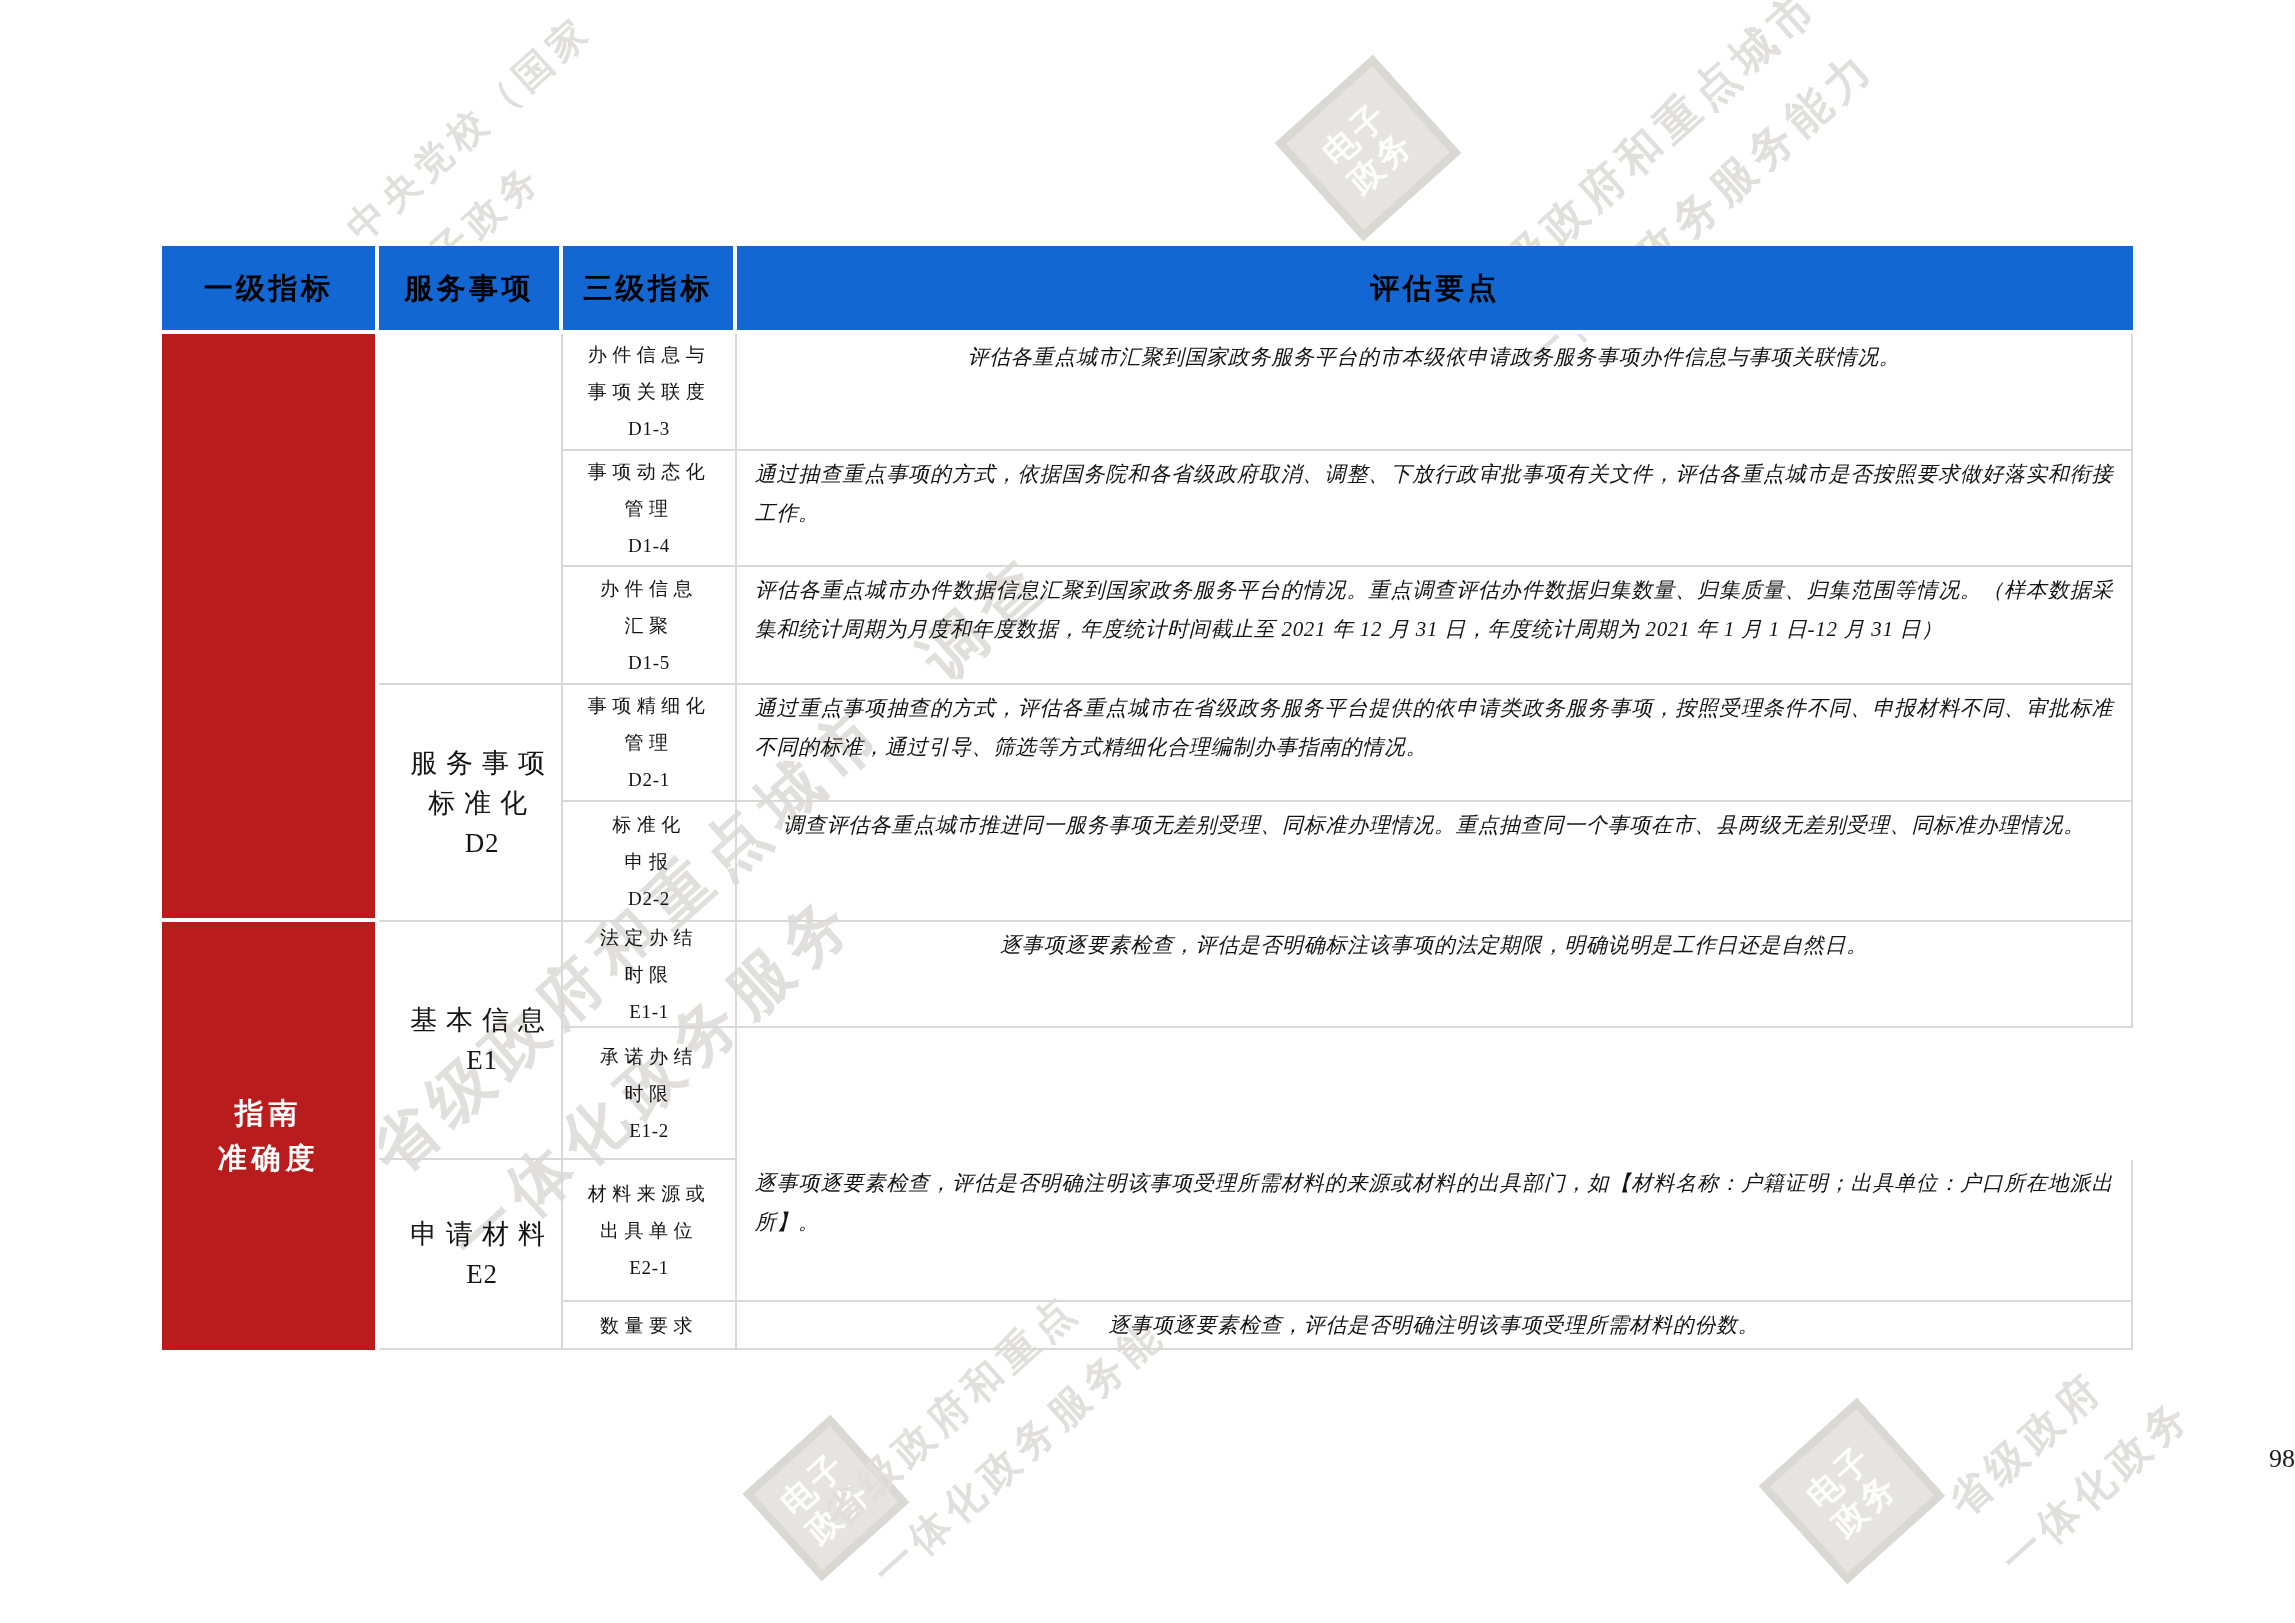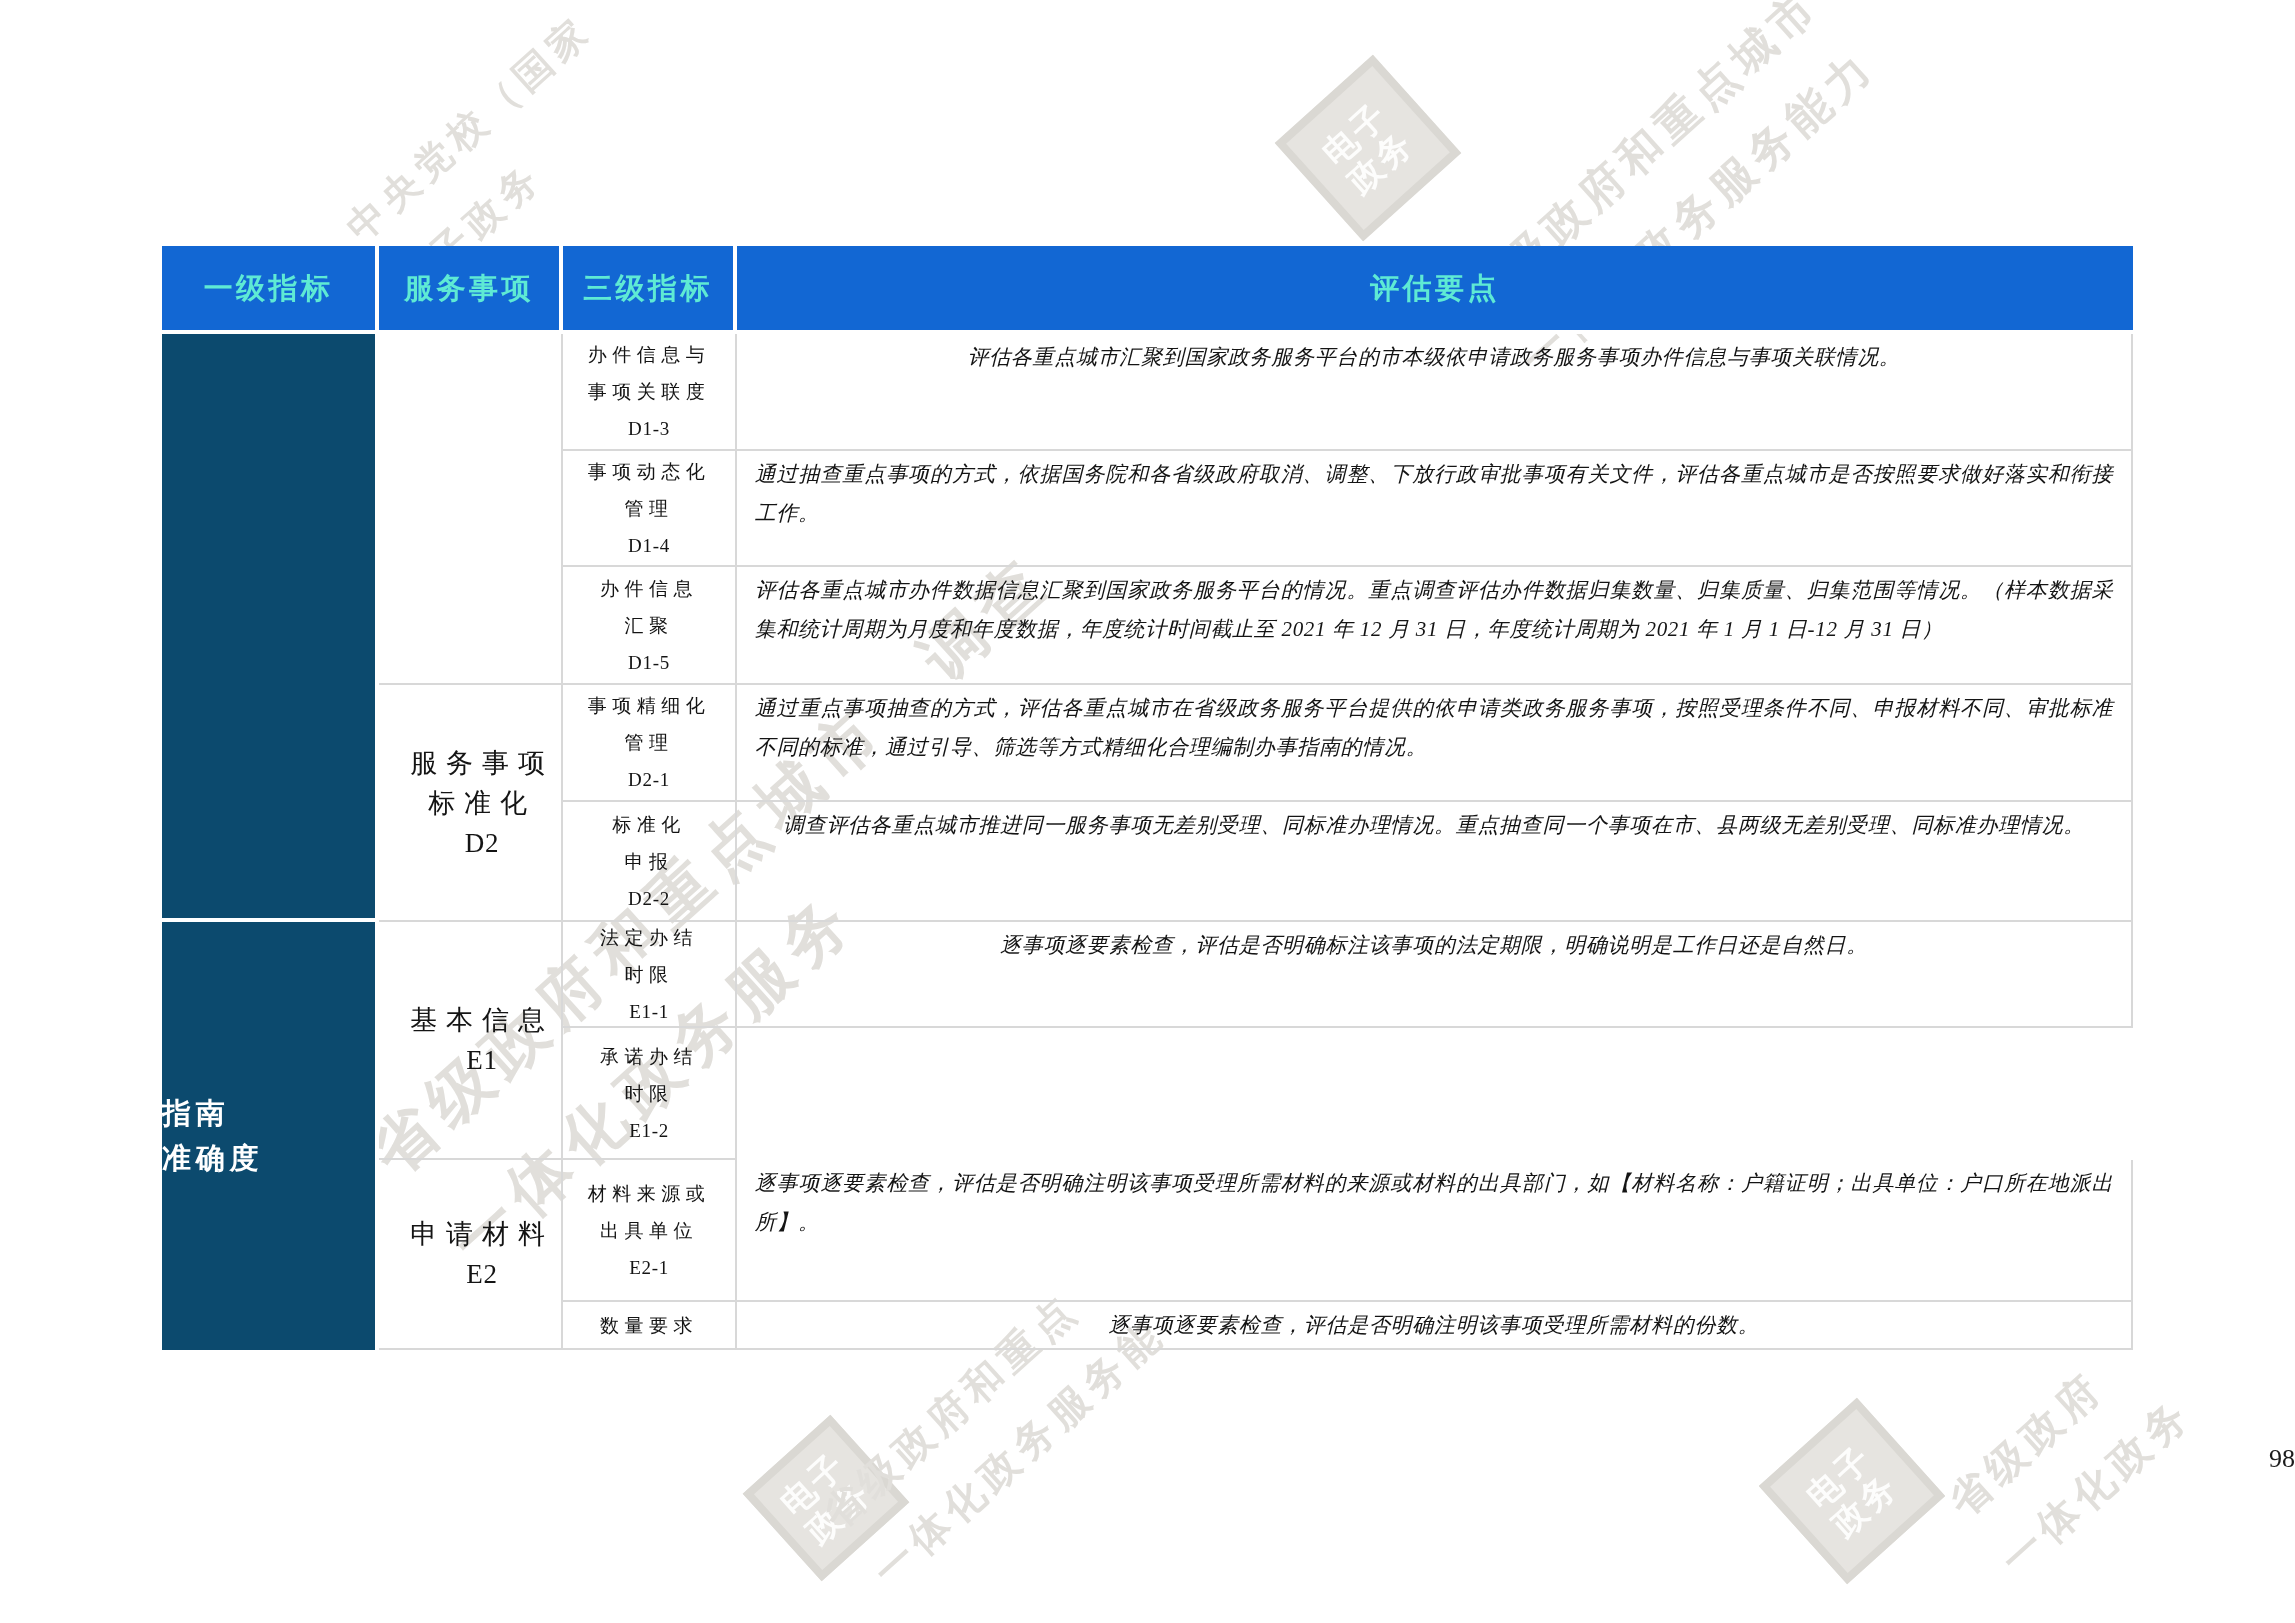--- a/index.html
+++ b/index.html
@@ -28,25 +28,25 @@
 
   
   .tbl{position:absolute;left:162px;top:246px;width:1971px;z-index:2;display:grid;
        grid-template-columns:217px 184px 174px 1396px;
        grid-template-rows:88px 117px 116px 118px 117px 120px 106px 132px 142px 48px;
        color:#141414;}
   .cell{box-sizing:border-box;display:flex;flex-direction:column;align-items:center;
         justify-content:center;border-right:2px solid #D8D8D8;border-bottom:2px solid #D8D8D8;
         background:transparent;}
   .th{box-sizing:border-box;display:flex;align-items:center;justify-content:center;
-      background:#1267D3;color:#5eead4;font:700 29px/1 "Liberation Sans",sans-serif;
+      background:#1267D3;color:#000000;font:700 29px/1 "Liberation Sans",sans-serif;
       letter-spacing:3.4px;border-right:4.1px solid #fff;border-bottom:4.1px solid #fff;}
   .th.last{border-right:none;}
-  .blue{box-sizing:border-box;background:#0c4a6e;display:flex;flex-direction:column;
-        align-items:flex-start;justify-content:center;border-right:4.1px solid #fff;}
+  .blue{box-sizing:border-box;background:#b91c1c;display:flex;flex-direction:column;
+        align-items:center;justify-content:center;border-right:4.1px solid #fff;}
   .blue.gap{border-bottom:4.1px solid #fff;}
   .l1line{color:#fff;font:700 29px/45px "Liberation Sans",sans-serif;letter-spacing:4.8px;}
   .l2line{font-size:27px;line-height:40px;letter-spacing:8.9px;margin-left:24px;}
   .l3line{font-size:19px;line-height:37px;letter-spacing:5.5px;}
   .code{letter-spacing:0.7px;}
   .points{align-items:center;justify-content:flex-start;text-align:justify;
           padding:4.1px 17.7px;font-size:21px;line-height:39px;letter-spacing:0.7px;font-style:italic;}
   
   .gc1{grid-column:1}.gc2{grid-column:2}.gc3{grid-column:3}.gc4{grid-column:4}
   .r1{grid-row:1}.r2{grid-row:2}.r3{grid-row:3}.r4{grid-row:4}.r5{grid-row:5}

